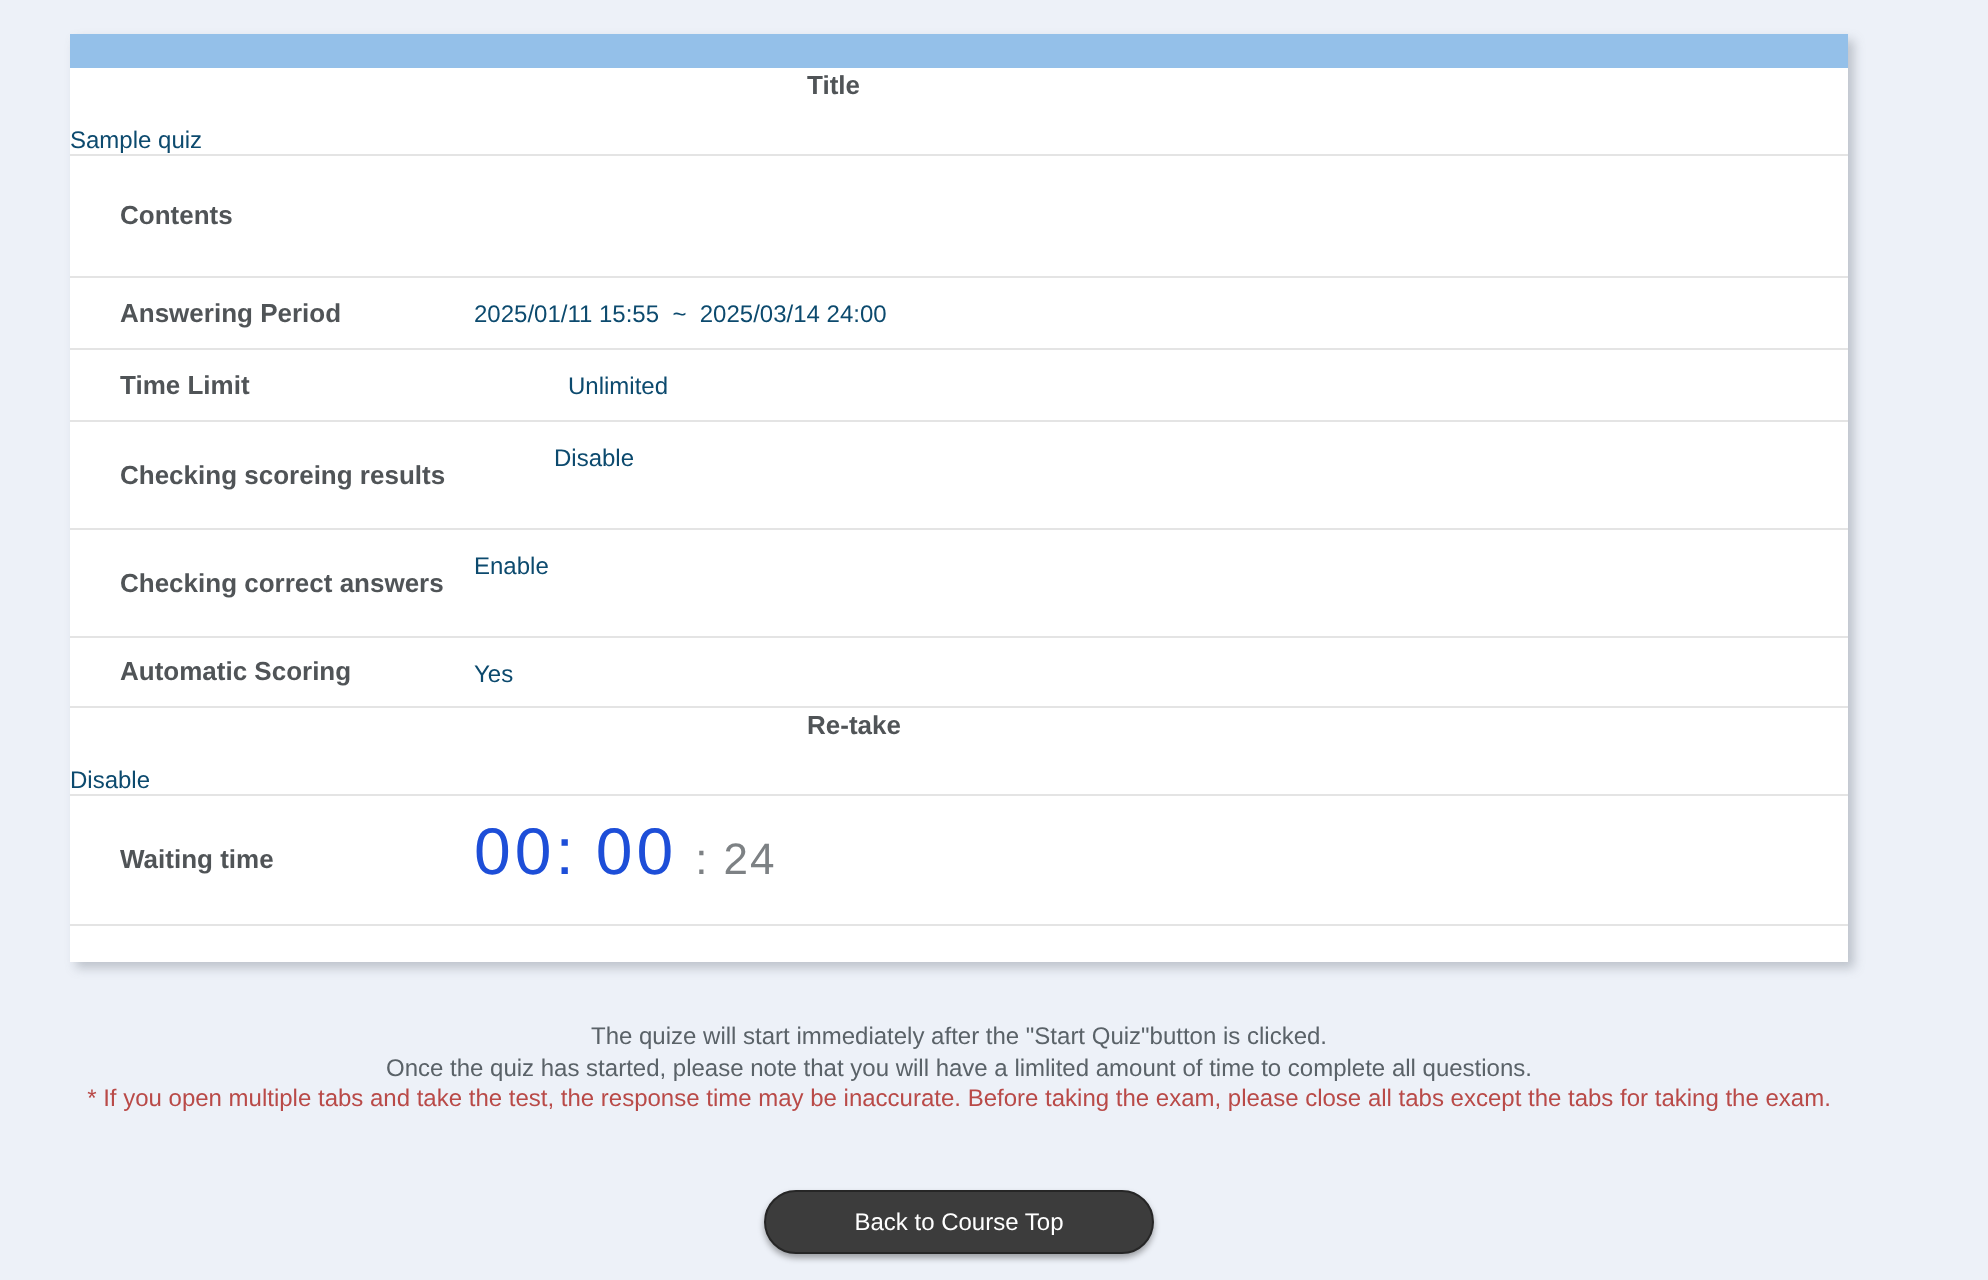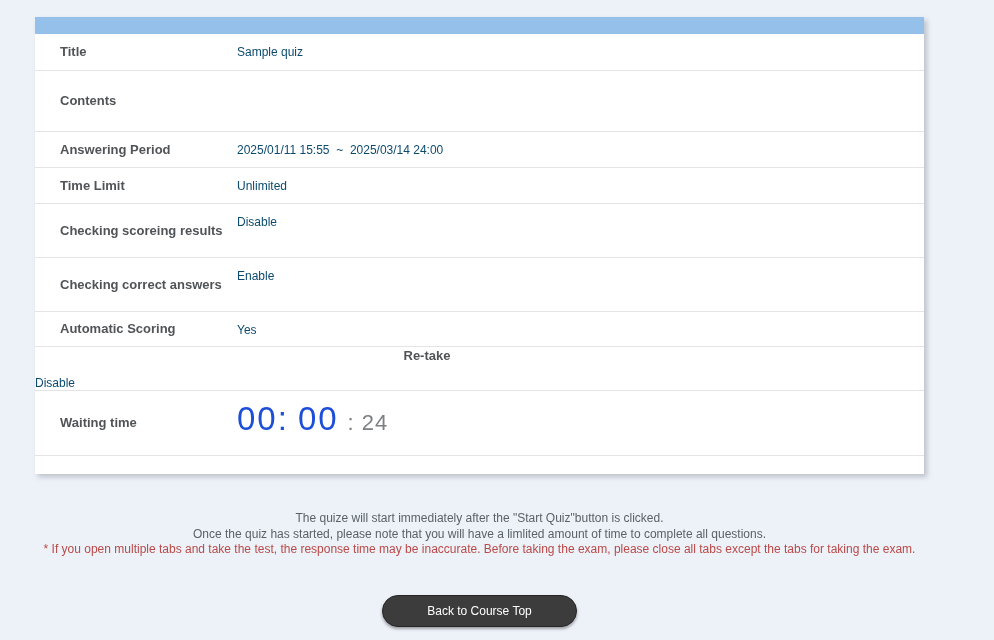--- a/index.html
+++ b/index.html
@@ -37,25 +37,25 @@
     line-height: 18px;
   }
   .cell-value {
     flex: 1;
     align-self: stretch;
     padding-top: 11px;
     font-size: 12px;
     color: #0c4a6e;
     white-space: pre-wrap;
   }
-  .r0 { min-height: 37px; }
+  .r0 { min-height: 37px; flex-direction: column; }
   .r1 { min-height: 61px; }
   .r2 { min-height: 36px; justify-content: space-between; }
-  .r3 { min-height: 36px; }
-  .r4 { min-height: 54px; }
+  .r3 { min-height: 36px; gap: 47px; }
+  .r4 { min-height: 54px; gap: 40px; }
   .r5 { min-height: 54px; }
   .r6 { min-height: 35px; align-items: center; }
   .r7 { min-height: 36px; flex-direction: column; }
   .r8 { min-height: 65px; }
   .card-footer-blank { height: 18px; }
 
   
   .wt { padding-top: 9px; color: #7d8184; }
   .wt-big {
     font-size: 33px;

